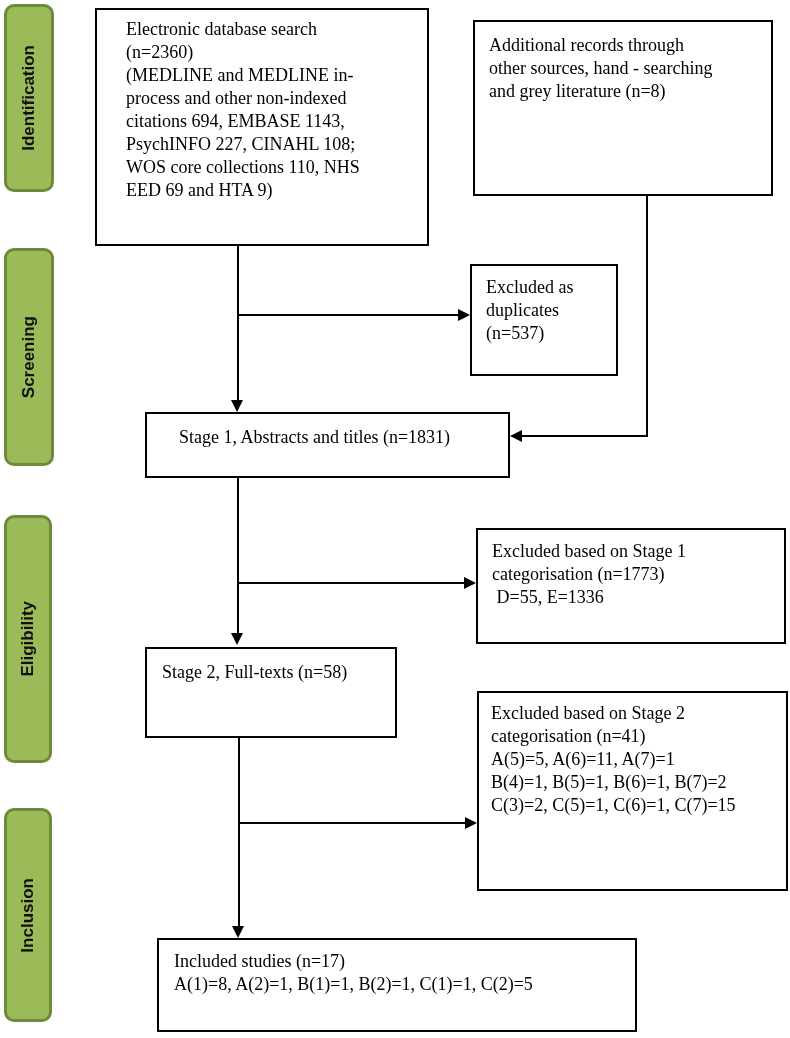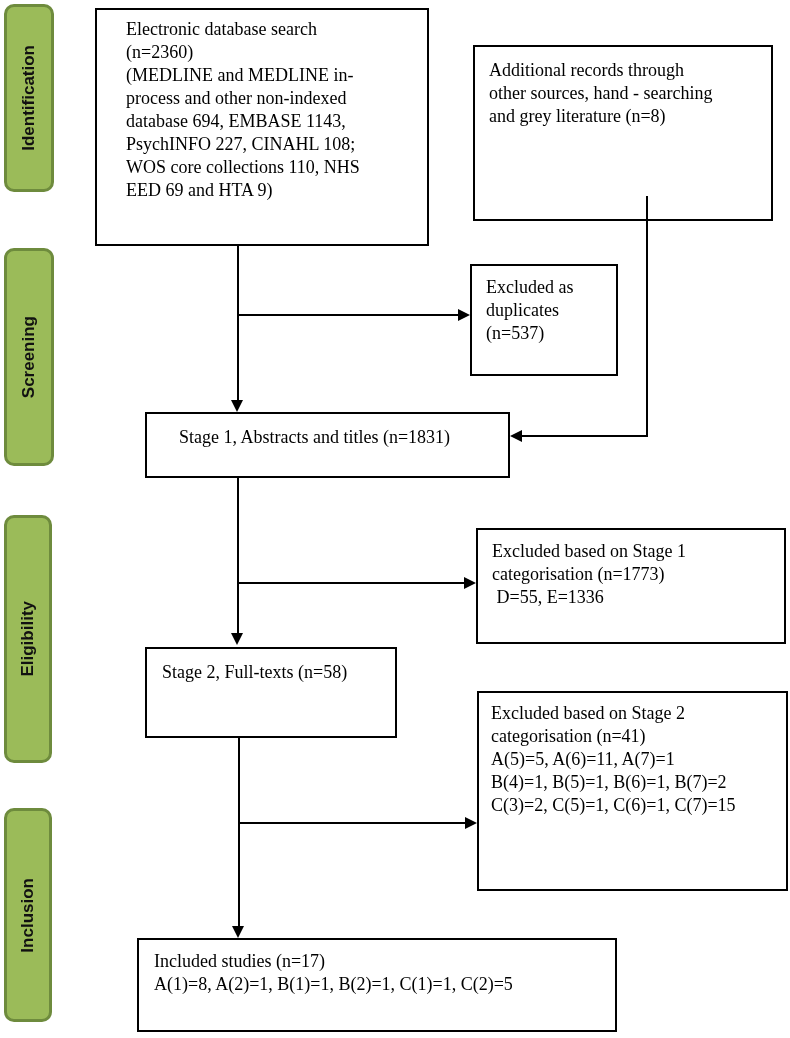--- a/index.html
+++ b/index.html
@@ -68,27 +68,27 @@
   </div>
   <div class="gband" style="left:4px;top:808px;width:48px;height:214px;">
     <span class="vtext">Inclusion</span>
   </div>
 
   <div class="wbox" style="left:95px;top:8px;width:334px;height:238px;padding:8px 14px 0 29px;">
       <div class="line">Electronic database search</div>
       <div class="line">(n=2360)</div>
       <div class="line">(MEDLINE and MEDLINE in-</div>
       <div class="line">process and other non-indexed</div>
-      <div class="line">database 694, EMBASE 1143,</div>
+      <div class="line">citations 694, EMBASE 1143,</div>
       <div class="line">PsychINFO 227, CINAHL 108;</div>
       <div class="line">WOS core collections 110, NHS</div>
       <div class="line">EED 69 and HTA 9)</div>
     </div>
 
-  <div class="wbox" style="left:473px;top:20px;width:300px;height:176px;padding:12px 10px 0 14px;margin-top:25px;">
+  <div class="wbox" style="left:473px;top:20px;width:300px;height:176px;padding:12px 10px 0 14px;">
       <div class="line">Additional records through</div>
       <div class="line">other sources, hand - searching</div>
       <div class="line">and grey literature (n=8)</div>
     </div>
 
   <div class="wbox" style="left:470px;top:264px;width:148px;height:112px;padding:10px 8px 4px 14px;">
       <div class="line">Excluded as</div>
       <div class="line">duplicates</div>
       <div class="line">(n=537)</div>
     </div>
@@ -108,21 +108,21 @@
     </div>
 
   <div class="wbox" style="left:477px;top:691px;width:311px;height:200px;padding:9px 6px 0 12px;">
       <div class="line">Excluded based on Stage 2</div>
       <div class="line">categorisation (n=41)</div>
       <div class="line">A(5)=5, A(6)=11, A(7)=1</div>
       <div class="line">B(4)=1, B(5)=1, B(6)=1, B(7)=2</div>
       <div class="line">C(3)=2, C(5)=1, C(6)=1, C(7)=15</div>
     </div>
 
-  <div class="wbox" style="left:137px;top:938px;width:480px;height:94px;padding:10px 8px 8px 15px;">
+  <div class="wbox" style="left:157px;top:938px;width:480px;height:94px;padding:10px 8px 8px 15px;">
       <div class="line">Included studies (n=17)</div>
       <div class="line">A(1)=8, A(2)=1, B(1)=1, B(2)=1, C(1)=1, C(2)=5</div>
     </div>
 
   <div class="vline" style="left:237px;top:246px;height:154px;"></div>
   <div class="arr-down" style="left:231px;top:400px;"></div>
 
   <div class="hline" style="left:238px;top:314px;width:220px;"></div>
   <div class="arr-right" style="left:458px;top:309px;"></div>
 

